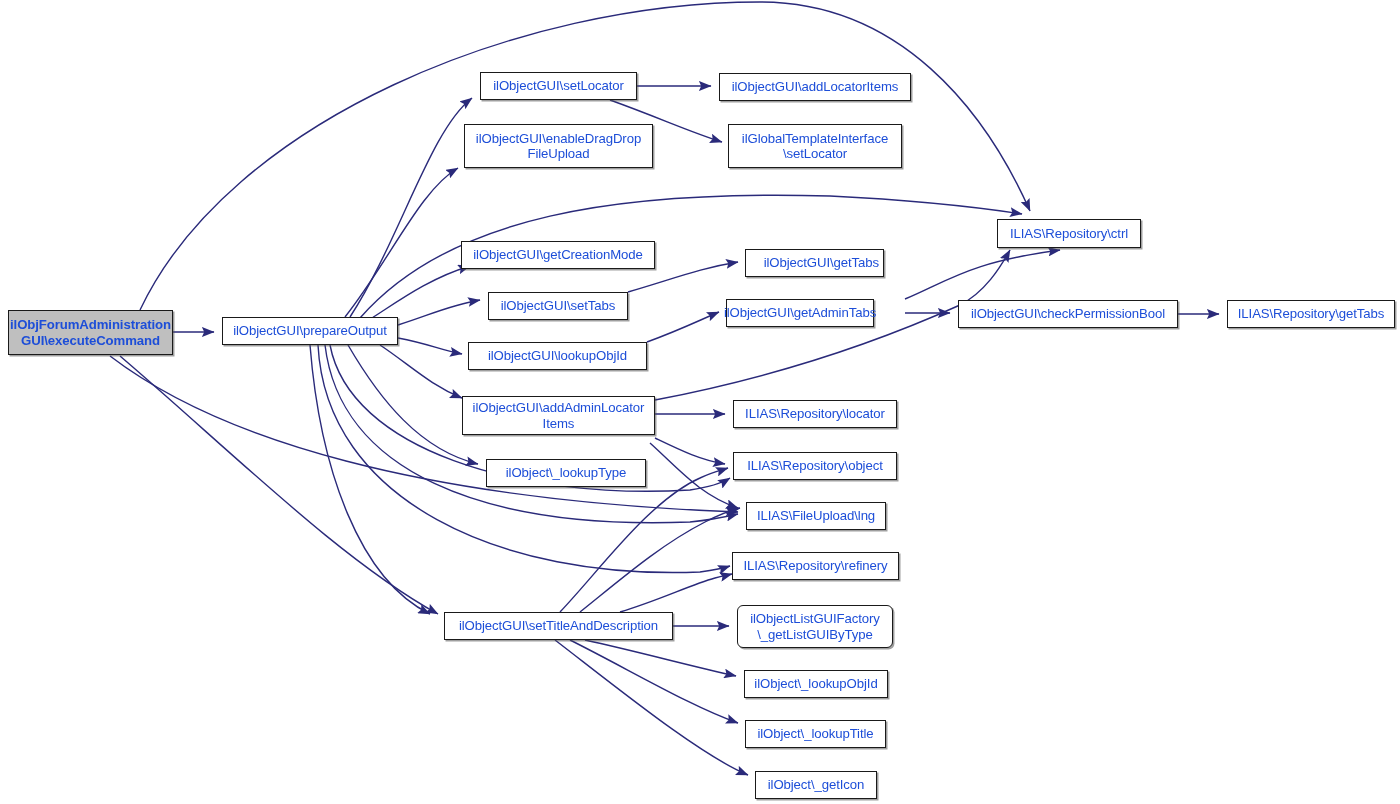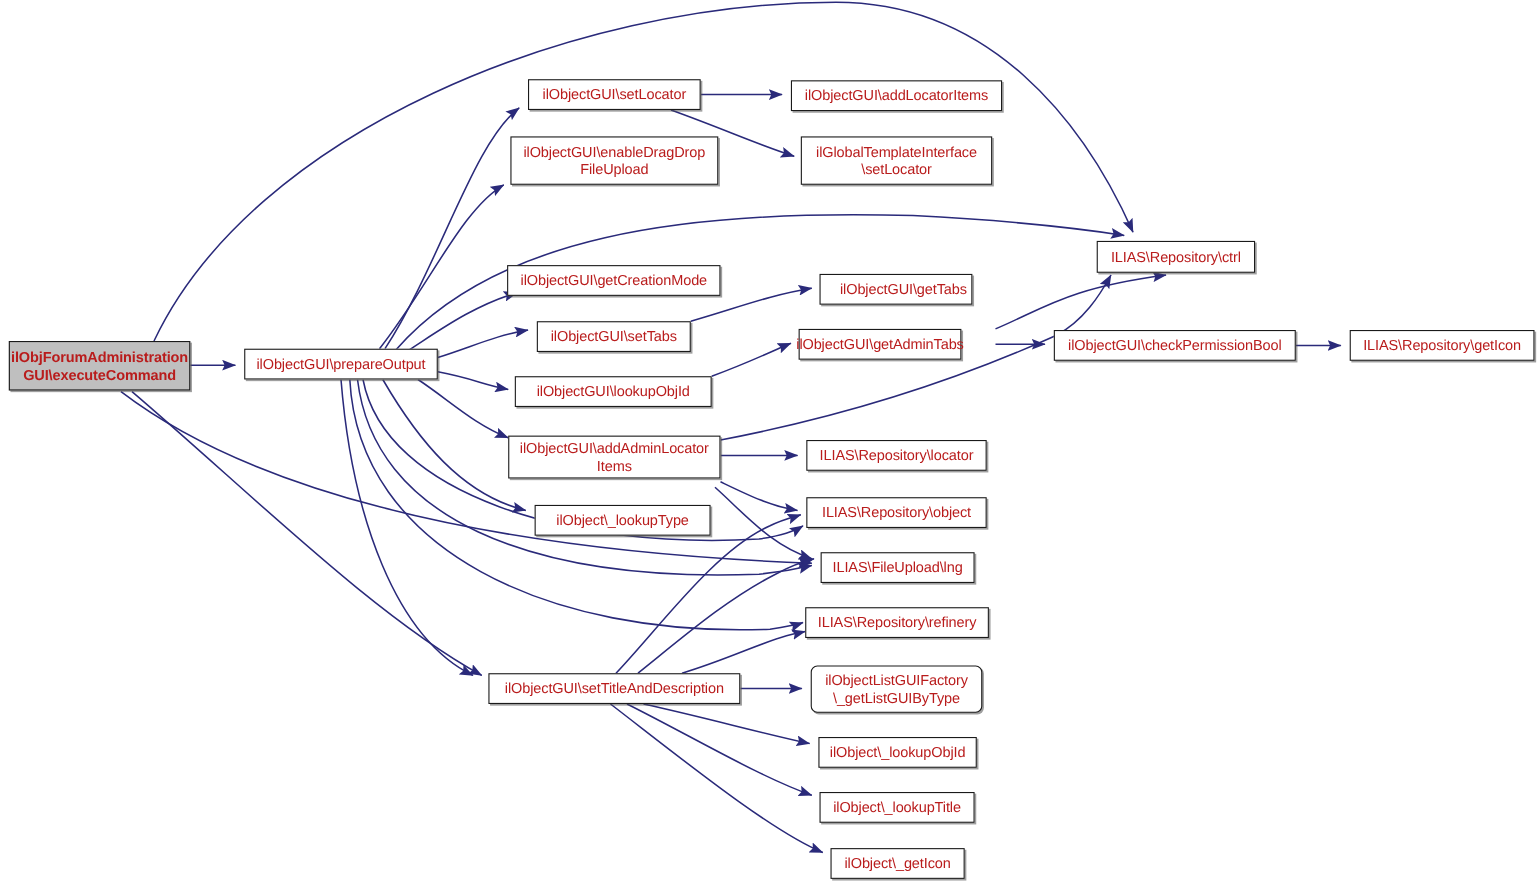--- a/index.html
+++ b/index.html
@@ -22,21 +22,21 @@
     top: 0;
     width: 1400px;
     height: 804px;
     pointer-events: none;
   }
   .node {
     position: absolute;
     box-sizing: border-box;
     border: 1px solid #1a1a1a;
     background: #ffffff;
-    color: #b91c1c;
+    color: #1d4ed8;
     display: flex;
     align-items: center;
     justify-content: center;
     text-align: center;
     font-size: 13.2px;
     line-height: 15.5px;
     letter-spacing: -0.1px;
     white-space: pre-line;
     box-shadow: 1.5px 1.5px 0 rgba(80,80,80,0.55);
     z-index: 2;
@@ -106,21 +106,21 @@
       <div class="node" style="left: 464px; top: 124px; width: 189px; height: 44px;"><span class="label">ilObjectGUI\enableDragDrop
 FileUpload</span></div>
       <div class="node" style="left: 728px; top: 124px; width: 174px; height: 44px;"><span class="label">ilGlobalTemplateInterface
 \setLocator</span></div>
       <div class="node" style="left: 997px; top: 219px; width: 144px; height: 29px;"><span class="label">ILIAS\Repository\ctrl</span></div>
       <div class="node" style="left: 461px; top: 241px; width: 194px; height: 28px;"><span class="label">ilObjectGUI\getCreationMode</span></div>
       <div class="node" style="left: 745px; top: 249px; width: 139px; height: 28px; justify-content: flex-end;"><span class="label">ilObjectGUI\getTabs</span></div>
       <div class="node" style="left: 488px; top: 292px; width: 140px; height: 28px;"><span class="label">ilObjectGUI\setTabs</span></div>
       <div class="node" style="left: 726px; top: 299px; width: 148px; height: 28px;"><span class="label">ilObjectGUI\getAdminTabs</span></div>
       <div class="node" style="left: 958px; top: 300px; width: 220px; height: 28px;"><span class="label">ilObjectGUI\checkPermissionBool</span></div>
-      <div class="node" style="left: 1227px; top: 300px; width: 168px; height: 28px;"><span class="label">ILIAS\Repository\getIcon</span></div>
+      <div class="node" style="left: 1227px; top: 300px; width: 168px; height: 28px;"><span class="label">ILIAS\Repository\getTabs</span></div>
       <div class="node" style="left: 468px; top: 342px; width: 179px; height: 28px;"><span class="label">ilObjectGUI\lookupObjId</span></div>
       <div class="node" style="left: 462px; top: 396px; width: 193px; height: 39px;"><span class="label">ilObjectGUI\addAdminLocator
 Items</span></div>
       <div class="node" style="left: 733px; top: 400px; width: 164px; height: 28px;"><span class="label">ILIAS\Repository\locator</span></div>
       <div class="node" style="left: 733px; top: 452px; width: 164px; height: 28px;"><span class="label">ILIAS\Repository\object</span></div>
       <div class="node" style="left: 486px; top: 459px; width: 160px; height: 28px;"><span class="label">ilObject\_lookupType</span></div>
       <div class="node" style="left: 746px; top: 502px; width: 140px; height: 28px;"><span class="label">ILIAS\FileUpload\lng</span></div>
       <div class="node" style="left: 732px; top: 552px; width: 167px; height: 28px;"><span class="label">ILIAS\Repository\refinery</span></div>
       <div class="node" style="left: 737px; top: 605px; width: 156px; height: 43px; border-radius: 6px;"><span class="label">ilObjectListGUIFactory
 \_getListGUIByType</span></div>

